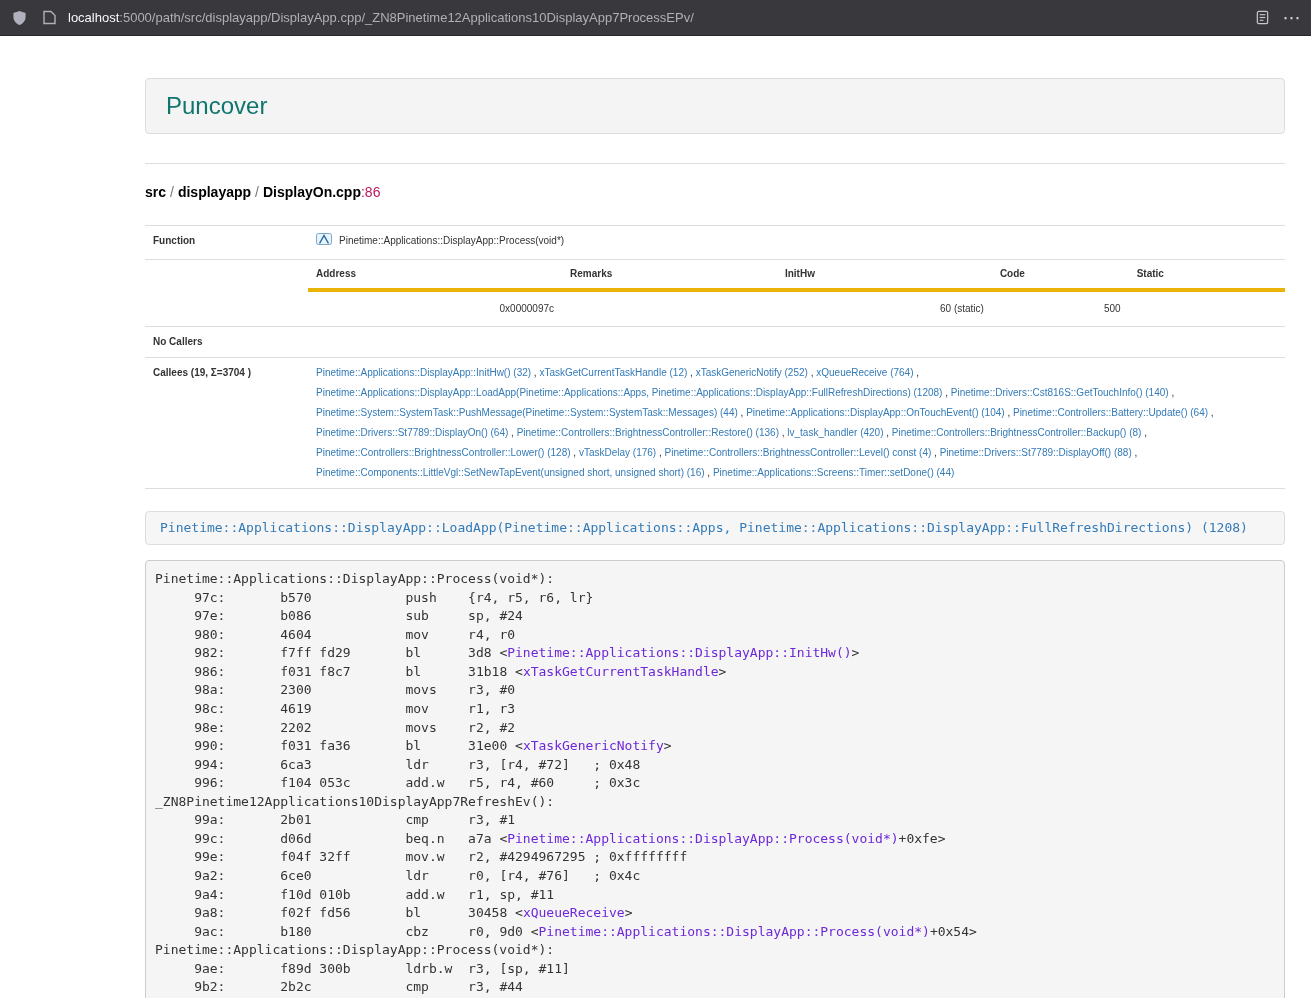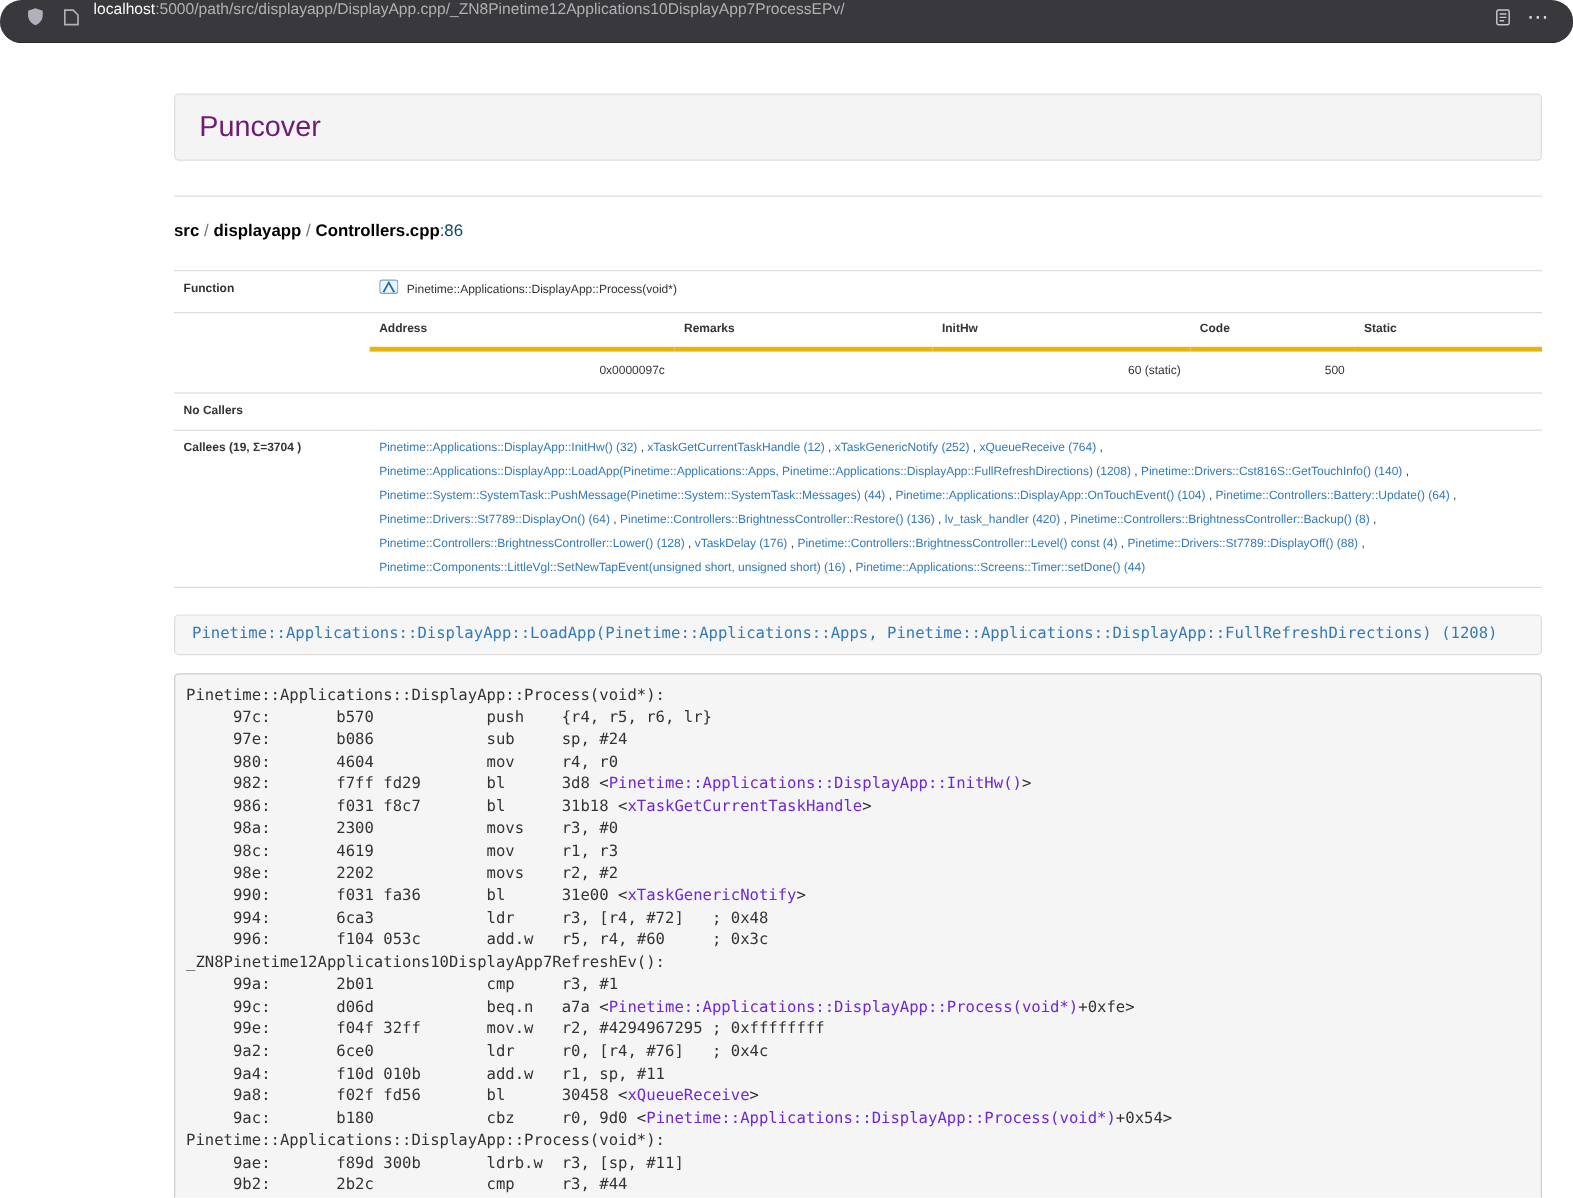--- a/index.html
+++ b/index.html
@@ -2,34 +2,34 @@
 <html><head>
 <meta charset="utf-8">
 <style>
   html,body{margin:0;padding:0}
   body{
     width:1311px;height:998px;overflow:hidden;background:#fff;
     font-family:"Liberation Sans","DejaVu Sans",sans-serif;font-size:14px;color:#333;
   }
   
   .topbar{height:35px;background:#38383d;border-bottom:1px solid #27272b;
-    display:flex;padding:0 14px;border-radius:18px;}
+    display:flex;align-items:center;padding:0 4px;}
   .icon-btn{width:30px;height:28px;display:flex;align-items:center;justify-content:center;cursor:pointer;flex:0 0 auto}
   .urlbar{flex:1;margin-left:4px;font-size:13px;color:#b1b1b3;white-space:nowrap;overflow:hidden;cursor:text}
   .urlbar .host{color:#f9f9fa}
   .kebab{color:#d7d7db;font-size:18px;line-height:1;letter-spacing:1px}
   
   .content{margin-left:145px;width:1140px}
   .jumbotron{margin-top:42px;background:#f4f4f4;border:1px solid #ddd;border-radius:4px;padding:13px 20px}
-  .jumbotron h1{margin:0;font-size:24px;font-weight:500;color:#701a75}
+  .jumbotron h1{margin:0;font-size:24px;font-weight:500;color:#0f766e}
   hr.rule{border:none;border-top:1px solid #ddd;margin:29px 0 0 0}
   .breadcrumb{margin-top:20px;font-size:14px}
   .breadcrumb a{color:#000000;font-weight:bold;text-decoration:none;cursor:pointer}
   .breadcrumb .sep{color:#777;padding:0 4px}
-  .breadcrumb .line-no{color:#0c4a6e}
+  .breadcrumb .line-no{color:#be185d}
   
   table.symbol{width:100%;border-collapse:collapse;margin-top:25px;font-size:10px;border-bottom:1px solid #ddd}
   table.symbol>tbody>tr>th,
   table.symbol>tbody>tr>td{border-top:1px solid #ddd;padding:5px 8px;text-align:left;vertical-align:top;line-height:20px}
   table.symbol>tbody>tr>th{width:147px;font-weight:bold}
   td.no-pad{padding:0 !important}
   table.inner{width:100%;border-collapse:collapse}
   table.inner th{font-weight:bold;border-bottom:4px solid #eab308;padding:4px 8px;text-align:left;line-height:20px}
   table.inner td{padding:7px 8px;text-align:right;line-height:20px}
   .func-icon{display:inline-block;vertical-align:-3px;margin-right:7px}
@@ -73,21 +73,21 @@
 
 <div class="content">
 
   <div class="jumbotron">
     <h1>Puncover</h1>
   </div>
 
   <hr class="rule">
 
   <div class="breadcrumb">
-    <a>src</a><span class="sep">/</span><a>displayapp</a><span class="sep">/</span><a>Controllers.cpp</a><span class="line-no">:86</span>
+    <a>src</a><span class="sep">/</span><a>displayapp</a><span class="sep">/</span><a>DisplayOn.cpp</a><span class="line-no">:86</span>
   </div>
 
   <table class="symbol">
     <tbody>
       <tr>
         <th>Function</th>
         <td>
           <span class="func-icon">
             <svg width="16" height="16" viewBox="0 0 16 16">
                 <rect x="0.5" y="2.5" width="15" height="11" rx="2" fill="#eaf4fc" stroke="#7aa7cc"></rect>

